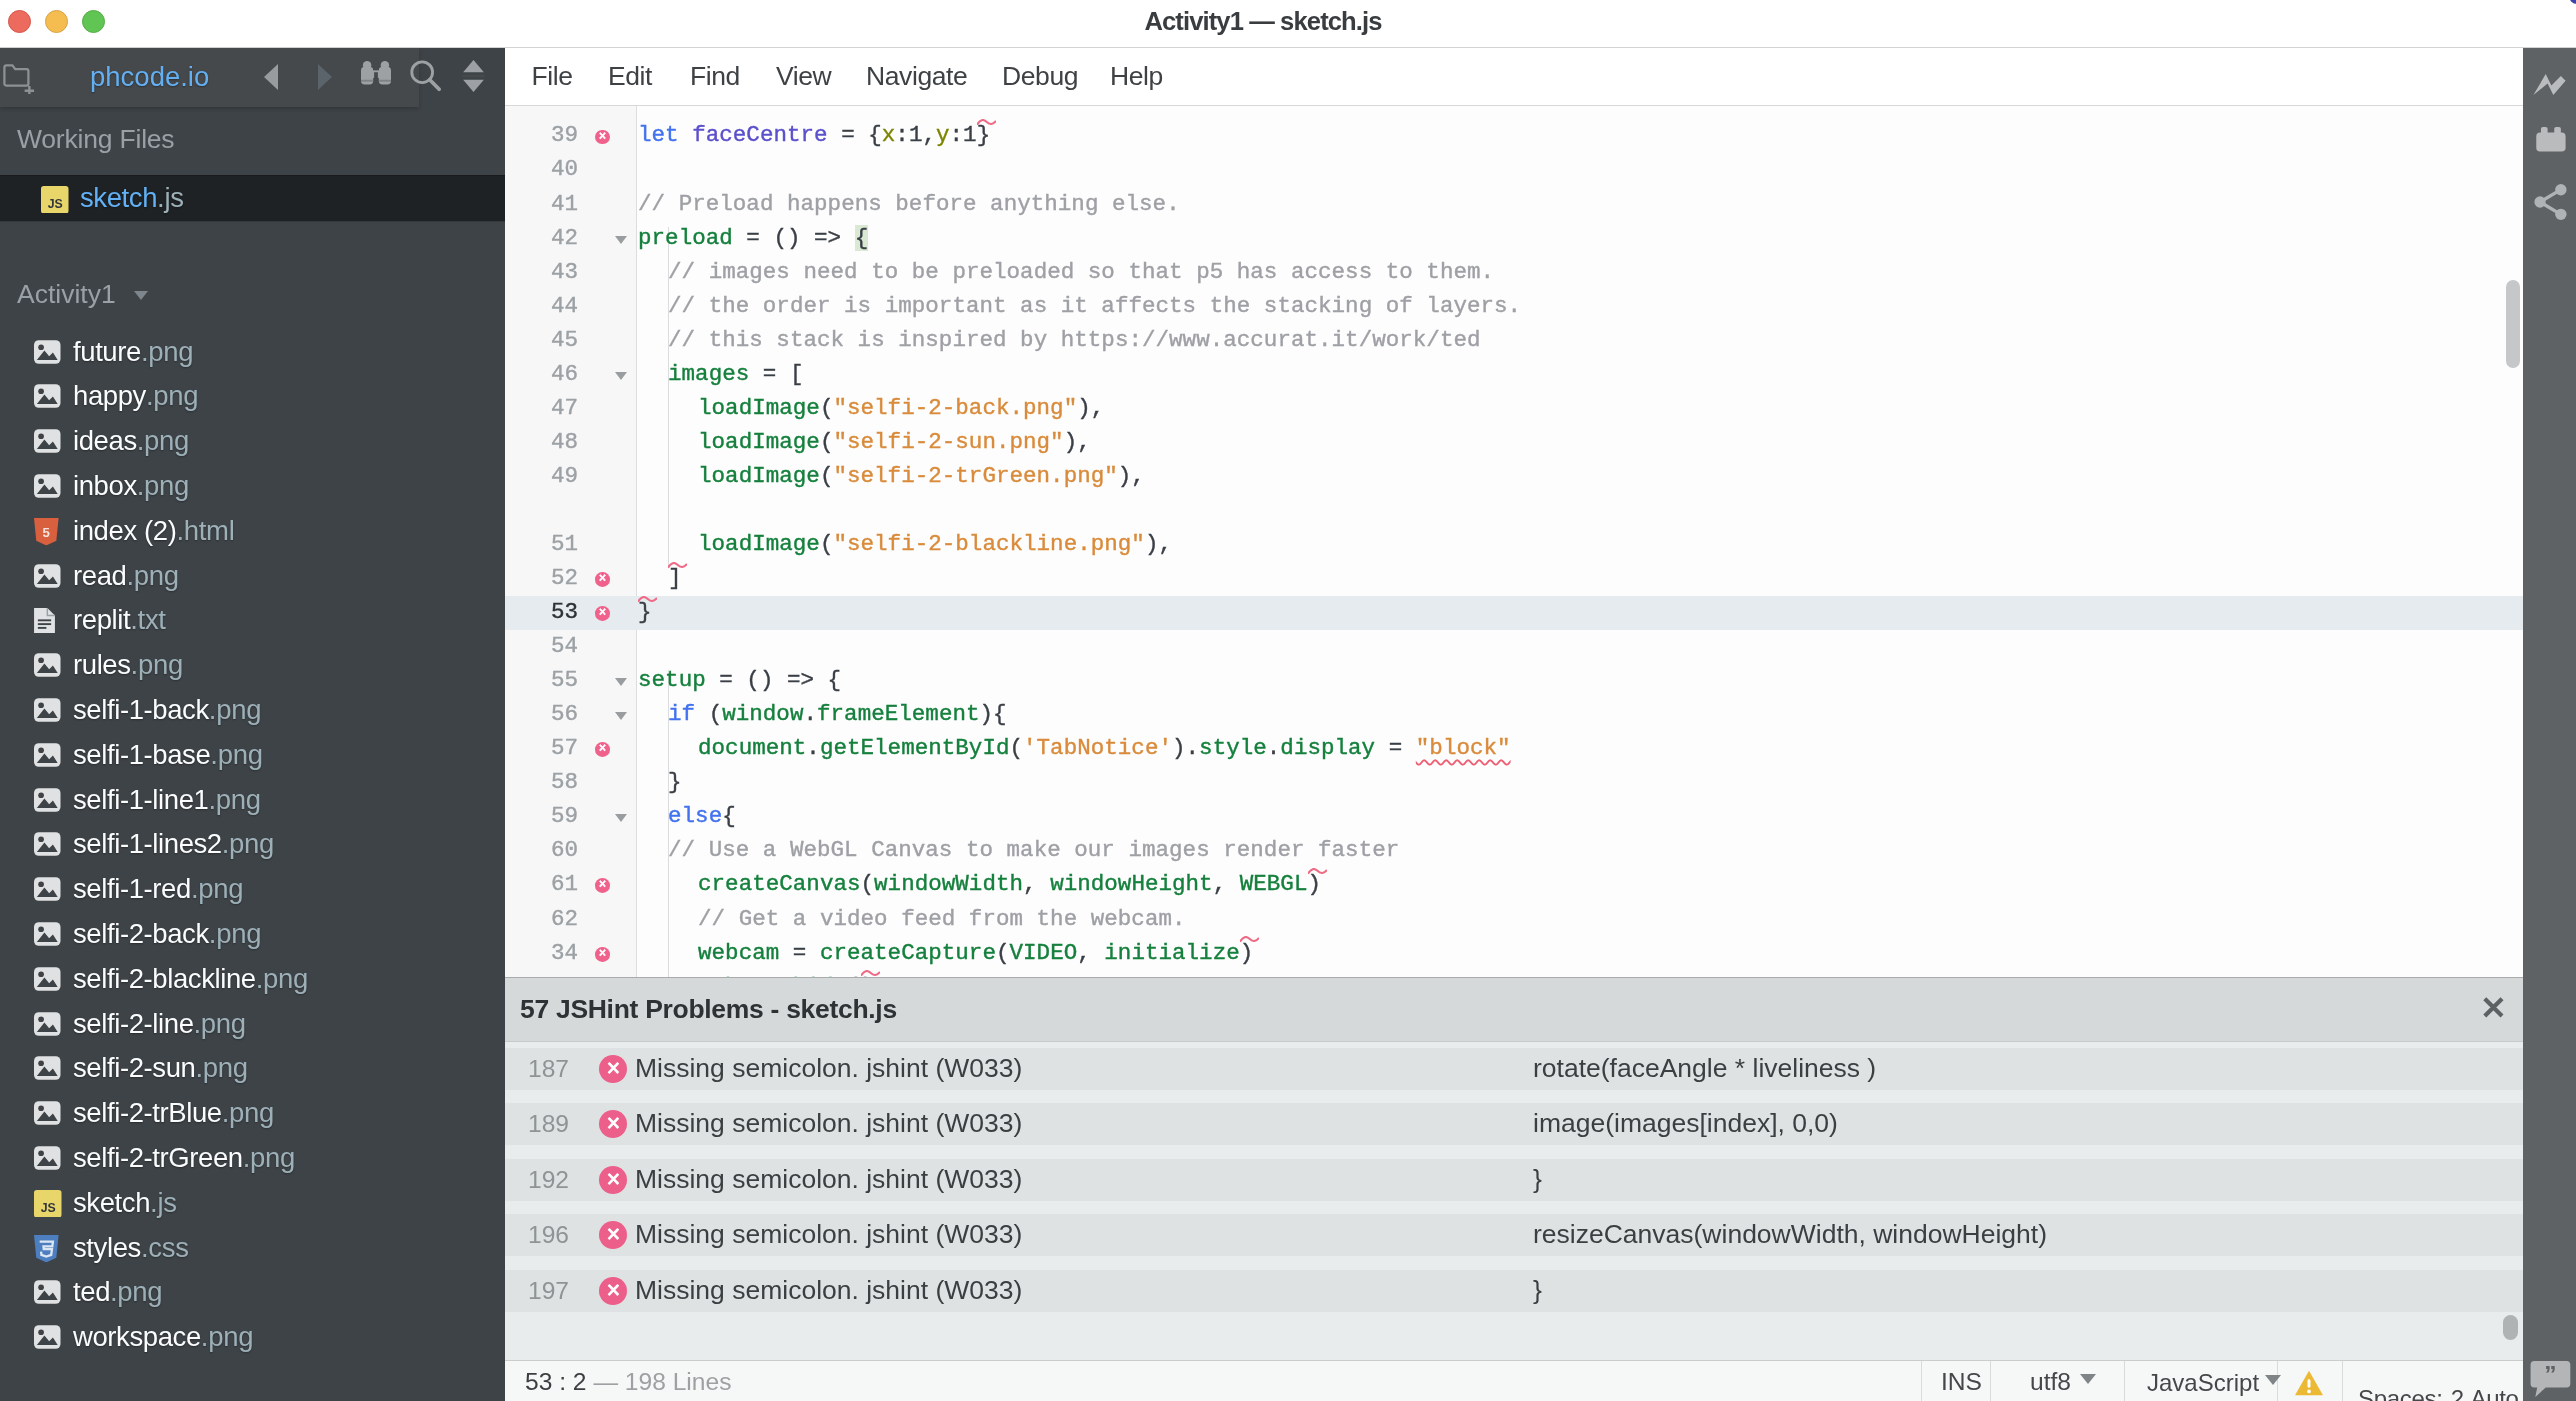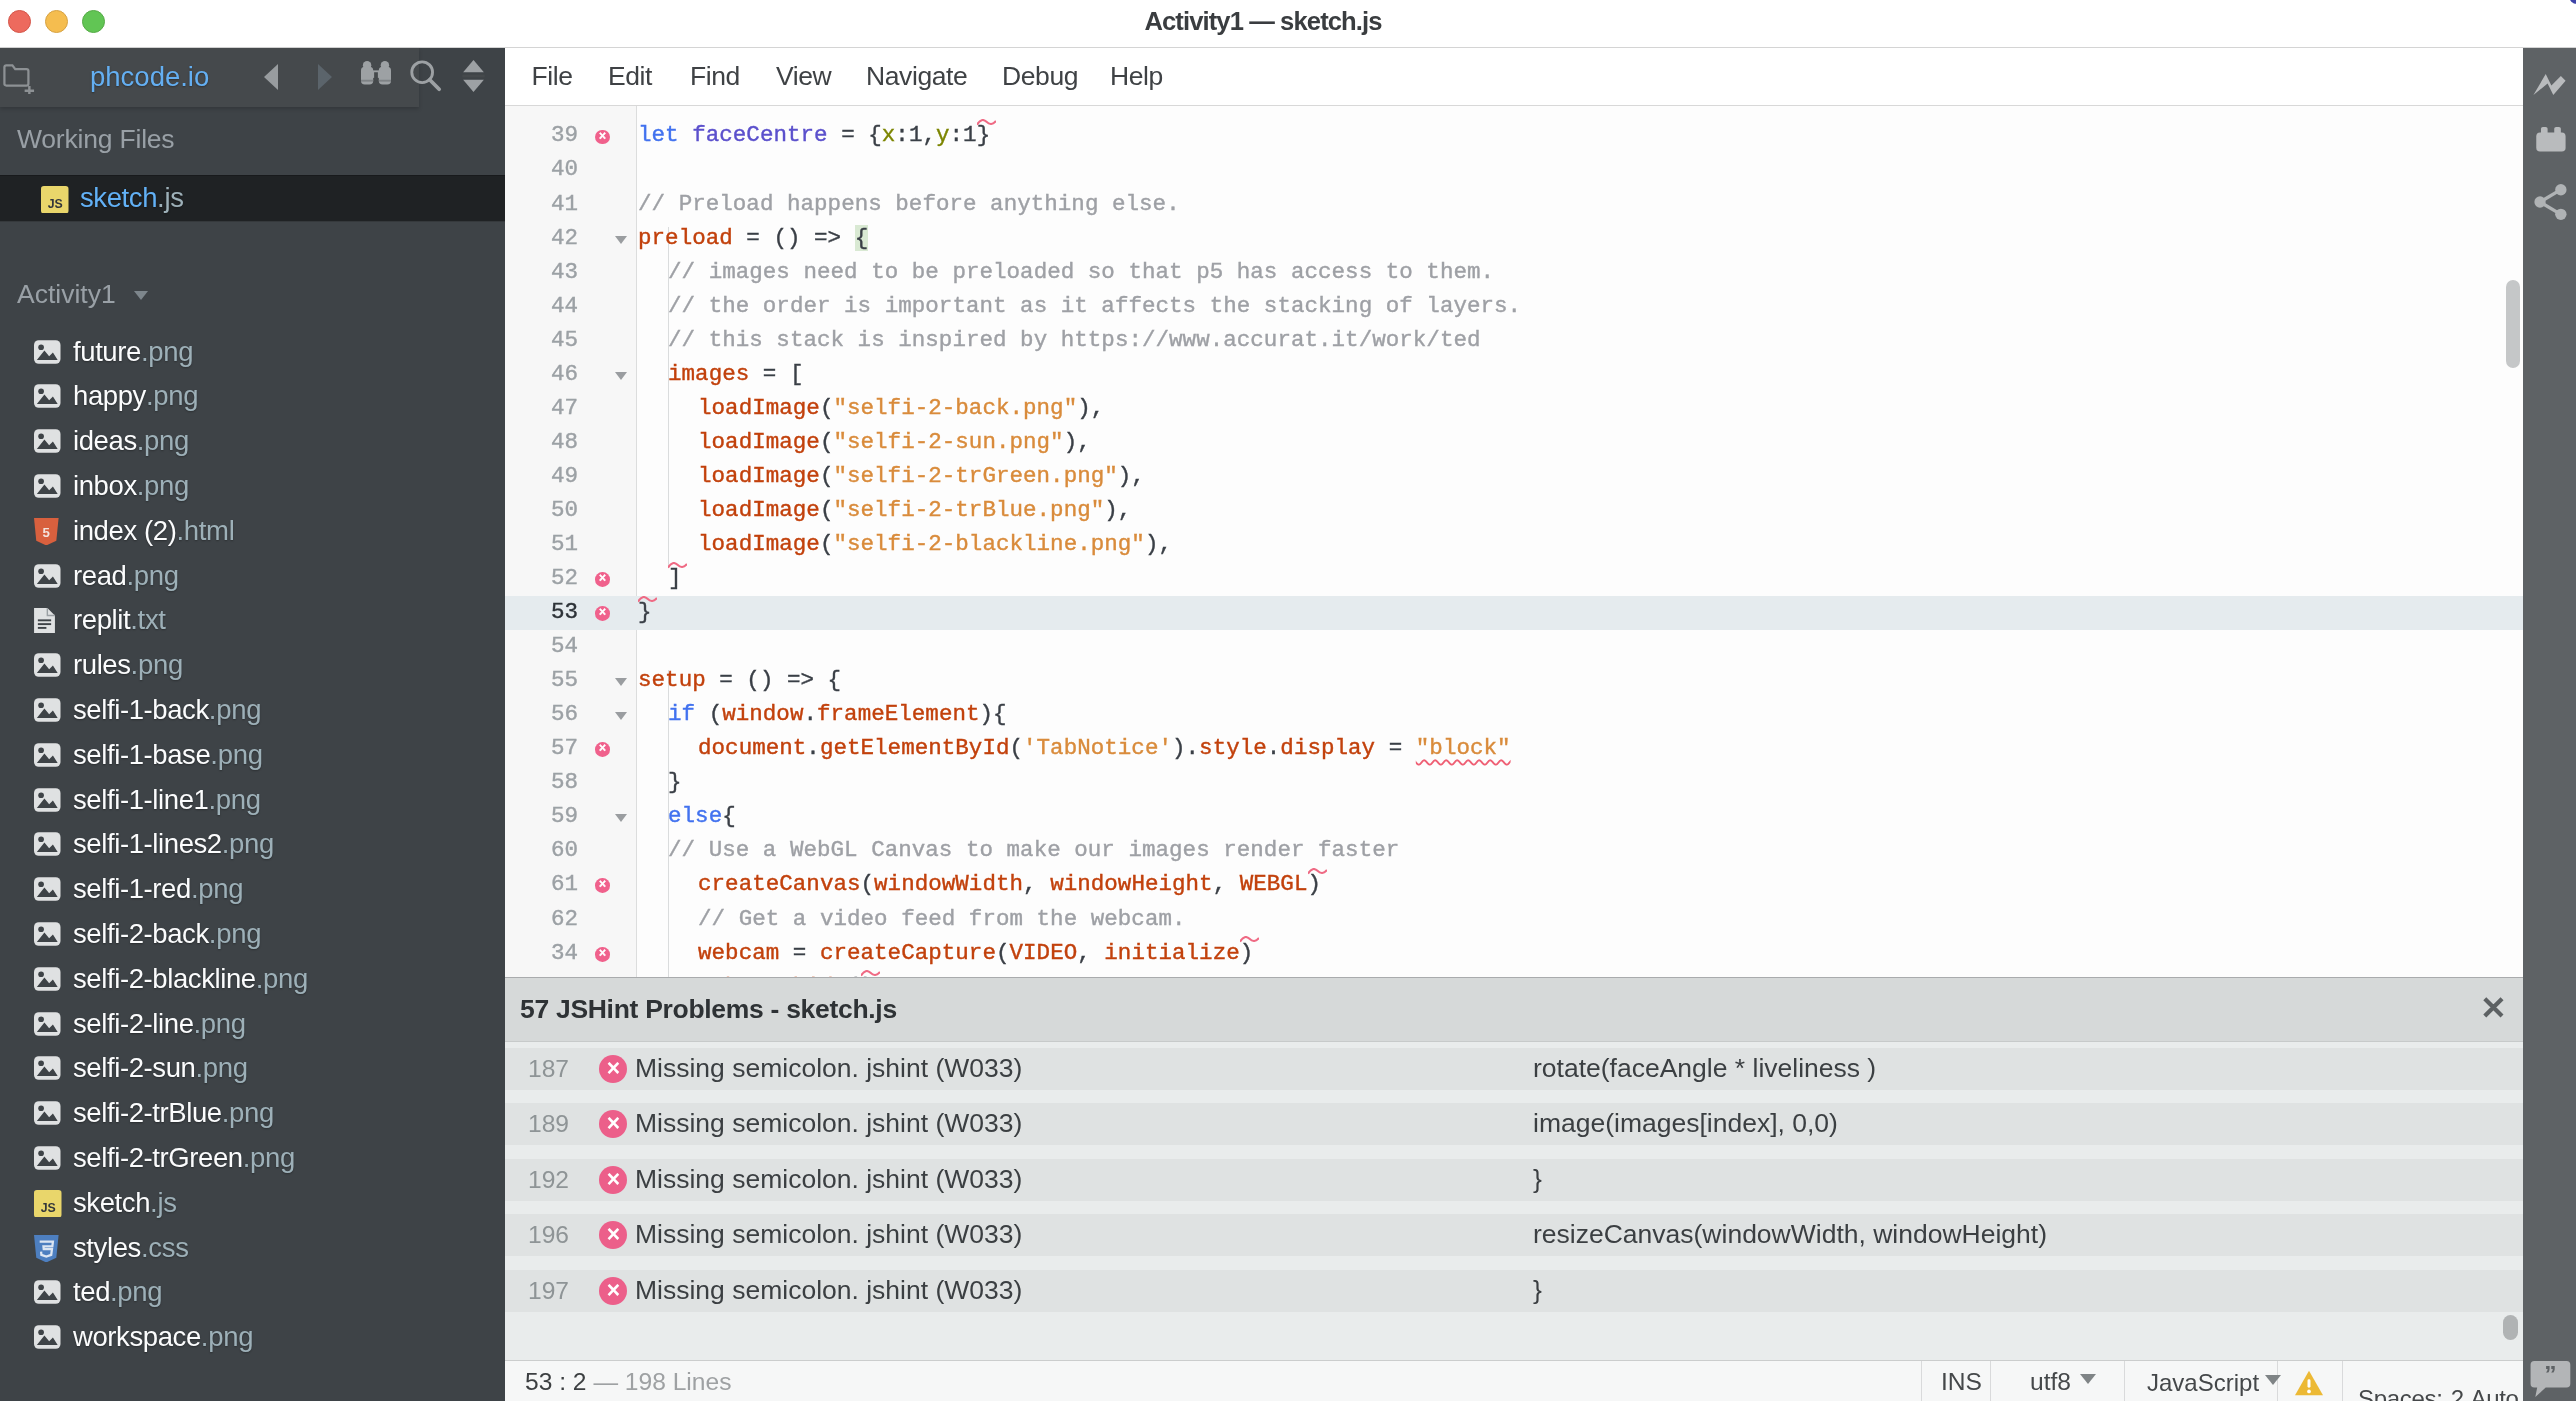--- a/index.html
+++ b/index.html
@@ -47,21 +47,21 @@
   overflow:hidden; }
 #gutterbg { position:absolute; left:0; top:0; width:132px; height:873px; background:#f7f7f7;
   border-right:1.9px solid #dcdddd; }
 .guide { position:absolute; width:0.9px; background:#dadcdd; }
 .ln { position:absolute; left:0; width:2018px; height:34px;
   font-family:"Liberation Mono", monospace; font-size:22.5px;margin-top:28px; -webkit-text-stroke:0.4px; }
 .ln.act { background:#e5ebee; }
 .ln.act .num { color:#2e3338; }
 .num { position:absolute; left:0; width:73px; top:2.8px; text-align:right; color:#9ca1a5; }
 .code { position:absolute; top:2.8px; white-space:pre; letter-spacing:0.04px; }
-.tk { color:#3a3f46; } .tc { color:#9ea0a5; } .tm { color:#c2410c; }
+.tk { color:#3a3f46; } .tc { color:#9ea0a5; } .tm { color:#15803d; }
 .to { color:#d98b3b; } .tb { color:#4272ef; } .tv { color:#5b50cc; } .tol { color:#7c8500; }
 .tmb { color:#3a3f46; background:#d9e9d3; }
 .tosq { color:#d98b3b; text-decoration:underline; text-decoration-style:wavy;
   text-decoration-color:#ef5f74; text-decoration-thickness:1.9px; text-underline-offset:4.7px; }
 .eic { position:absolute; left:90px; top:10px; width:14.6px; height:14.6px; border-radius:50%;
   background:#f0618c; }
 .eic::after { content:"\00d7"; position:absolute; left:0; top:0; width:14.6px; height:14.6px;
   color:#fff; font-size:12px; line-height:13.3px; text-align:center; font-weight:bold;
   font-family:"Liberation Sans",sans-serif; }
 .fold { position:absolute; left:110px; top:14px; width:0; height:0;
@@ -393,24 +393,20 @@
         <span class="code" style="left:193px"><span class="tm">loadImage</span><span class="tk">(</span><span class="to">"selfi-2-back.png"</span><span class="tk">),</span></span>
       </div>
 <div class="ln" style="top:292px">
         <span class="num">48</span>
         <span class="code" style="left:193px"><span class="tm">loadImage</span><span class="tk">(</span><span class="to">"selfi-2-sun.png"</span><span class="tk">),</span></span>
       </div>
 <div class="ln" style="top:326px">
         <span class="num">49</span>
         <span class="code" style="left:193px"><span class="tm">loadImage</span><span class="tk">(</span><span class="to">"selfi-2-trGreen.png"</span><span class="tk">),</span></span>
       </div>
-<div class="ln" style="top:360px">
-        <span class="num">50</span>
-        <span class="code" style="left:193px"><span class="tm">loadImage</span><span class="tk">(</span><span class="to">"selfi-2-trBlue.png"</span><span class="tk">),</span></span>
-      </div>
 <div class="ln" style="top:394px">
         <span class="num">51</span>
         <span class="code" style="left:193px"><span class="tm">loadImage</span><span class="tk">(</span><span class="to">"selfi-2-blackline.png"</span><span class="tk">),</span></span>
       </div>
 <div class="ln" style="top:428px">
         <span class="num">52</span>
         <i class="eic"></i>
         <span class="code" style="left:163px"><span class="tk">]</span></span>
       </div>
 <div class="ln act" style="top:462px">

